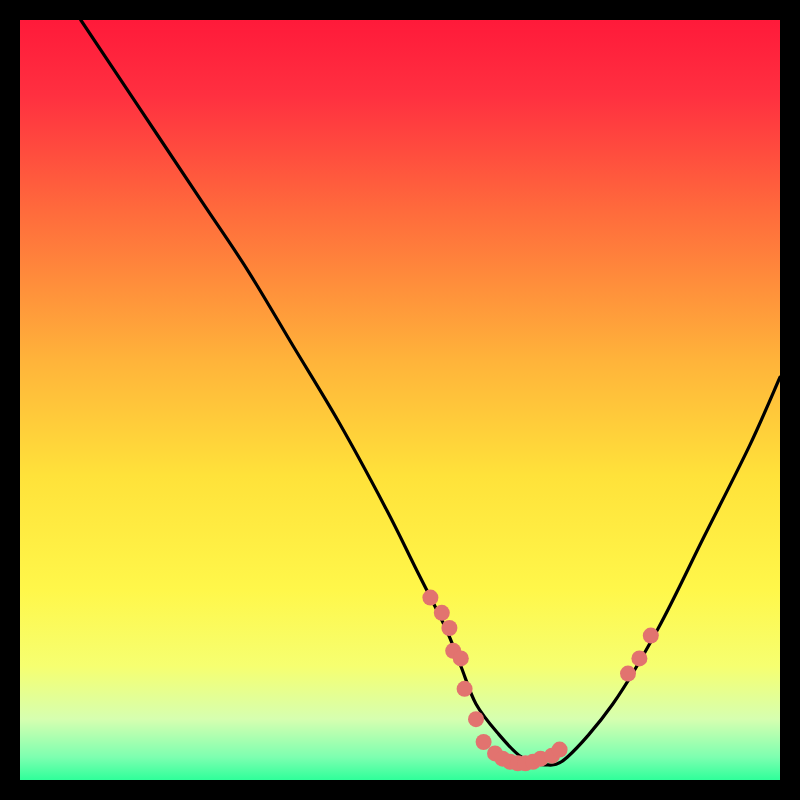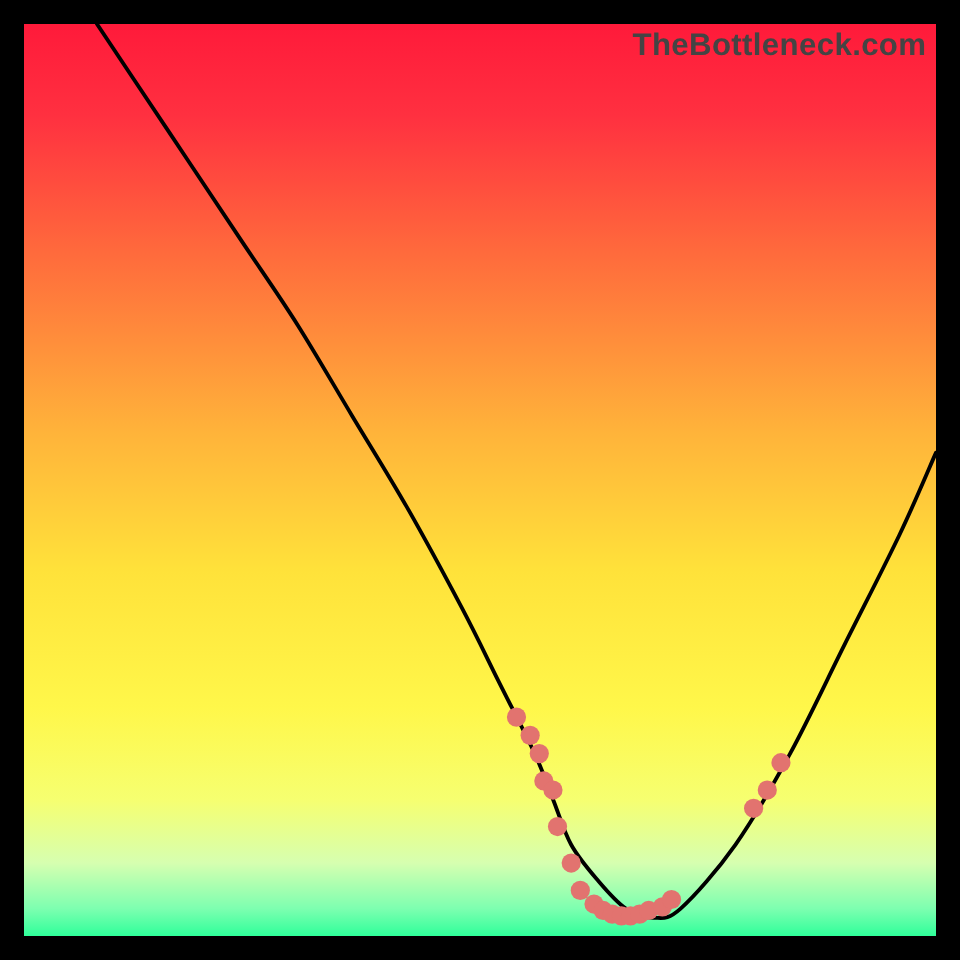--- a/index.html
+++ b/index.html
@@ -84,15 +84,14 @@
         <circle cx="513.0" cy="741.8" r="8" fill="#e2736f"></circle>
         <circle cx="520.6" cy="738.7" r="8" fill="#e2736f"></circle>
         <circle cx="532.0" cy="735.7" r="8" fill="#e2736f"></circle>
         <circle cx="539.6" cy="729.6" r="8" fill="#e2736f"></circle>
         <circle cx="608.0" cy="653.6" r="8" fill="#e2736f"></circle>
         <circle cx="619.4" cy="638.4" r="8" fill="#e2736f"></circle>
         <circle cx="630.8" cy="615.6" r="8" fill="#e2736f"></circle>
       </g>
   </svg>
 
-  <div class="watermark">TheBottleneck.com</div>
 
 </div>
 
 </body></html>

